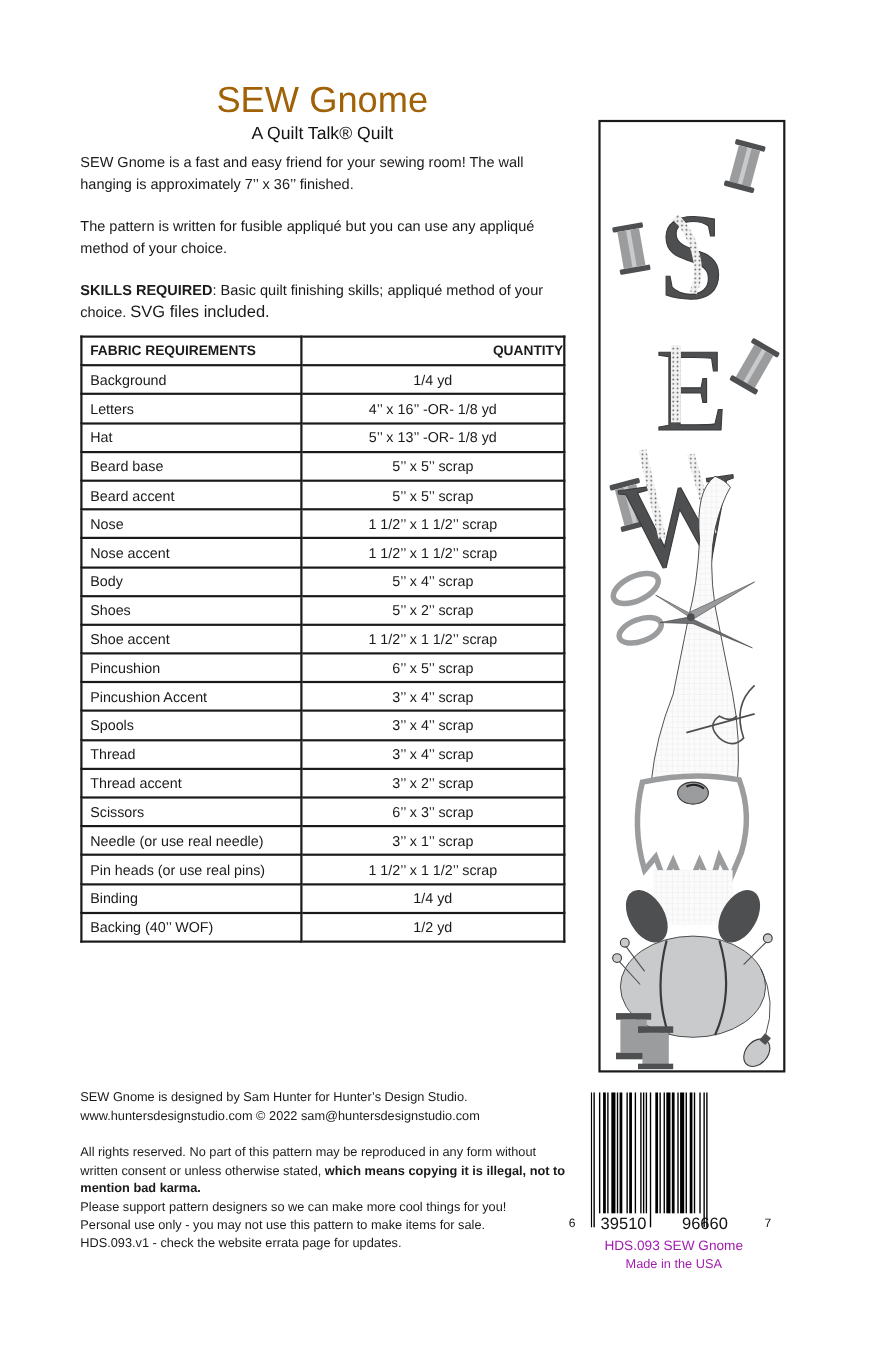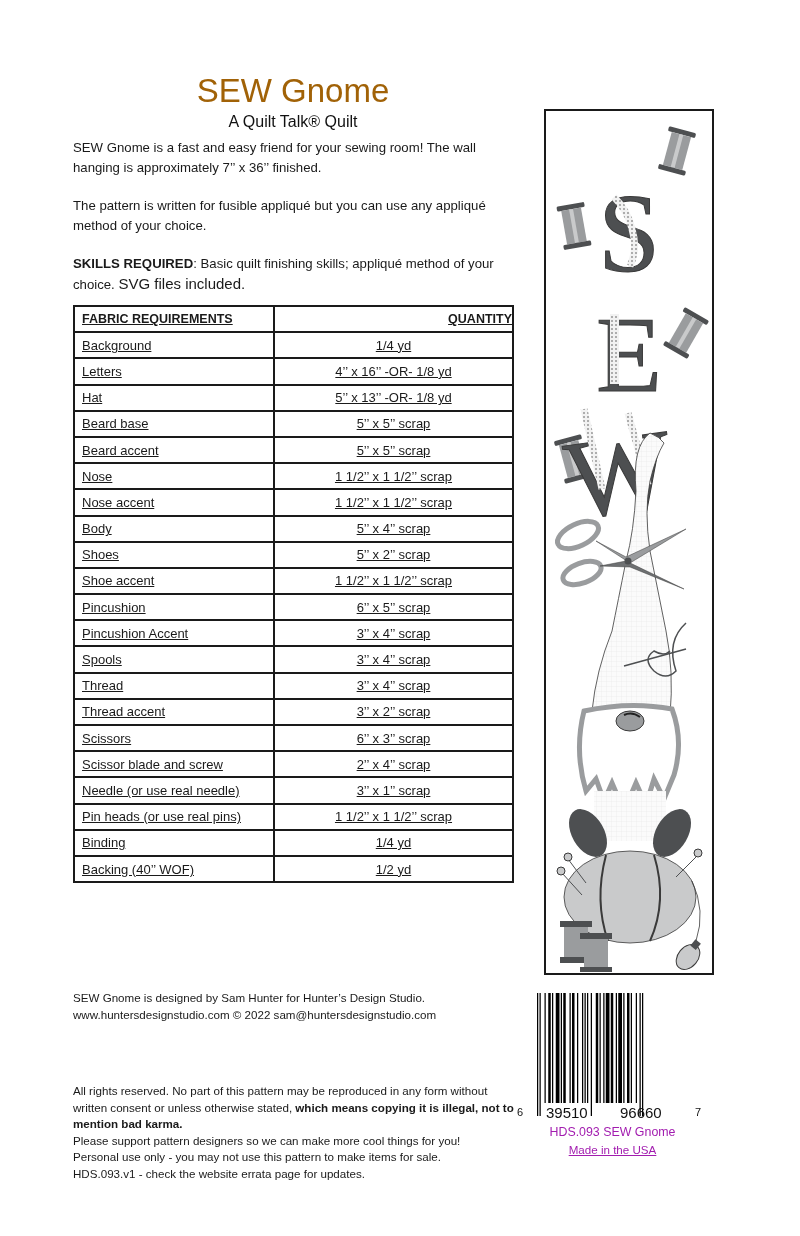--- a/index.html
+++ b/index.html
@@ -4,29 +4,29 @@
 <style>
   html,body{margin:0;padding:0;background:#fff;}
   body{width:800px;height:1236px;position:relative;overflow:hidden;font-family:"Liberation Sans",sans-serif;color:#1a1a1a;}
   .title{position:absolute;left:73px;width:440px;top:72px;text-align:center;font-size:33px;line-height:38px;color:#a16207;}
   .subtitle{position:absolute;left:73px;width:440px;top:112px;text-align:center;font-size:16px;line-height:20px;color:#111;}
   .para{position:absolute;left:73px;width:445px;font-size:13.2px;line-height:20px;color:#1a1a1a;}
   .p1{top:138px;}
   .p2{top:196px;}
   .p3{top:254px;}
   .big{font-size:15px;}
-  table.req{position:absolute;left:73px;top:305px;width:441px;border-collapse:collapse;font-size:13px;text-decoration:underline;}
+  table.req{position:absolute;left:73px;top:305px;width:441px;border-collapse:collapse;font-size:13px;}
   table.req td, table.req th{border:2px solid #1a1a1a;height:24.2px;padding:0 0 0 7px;}
   table.req th{font-weight:bold;font-size:12.5px;text-align:left;}
   table.req th.q{text-align:right;padding:0;}
   table.req td.q{text-align:center;padding:0;}
   table.req td.n{width:191px;}
   .footer{position:absolute;left:73px;width:450px;font-size:11.6px;line-height:16.6px;color:#1a1a1a;}
   .f1{top:990px;}
-  .f2{top:1040px;margin-top:43px;}
+  .f2{top:1040px;}
   .banner{position:absolute;left:544px;top:109px;width:166px;height:862px;border:2px solid #1a1a1a;background:#fff;}
   .barcode{position:absolute;left:537px;top:993px;width:153px;height:123px;}
   .bc-num{position:absolute;top:1104px;font-size:15px;color:#111;font-family:"Liberation Sans",sans-serif;}
   .bc-label{position:absolute;left:520px;width:185px;text-align:center;font-size:12.4px;line-height:16px;color:#a21caf;}
 </style>
 </head>
 <body>
 
 <div class="title">SEW Gnome</div>
 <div class="subtitle">A Quilt Talk® Quilt</div>
@@ -99,24 +99,20 @@
         <td class="n">Thread</td>
         <td class="q">3’’ x 4’’ scrap</td>
       </tr>
       <tr>
         <td class="n">Thread accent</td>
         <td class="q">3’’ x 2’’ scrap</td>
       </tr>
       <tr>
         <td class="n">Scissors</td>
         <td class="q">6’’ x 3’’ scrap</td>
-      </tr>
-      <tr>
-        <td class="n">Scissor blade and screw</td>
-        <td class="q">2’’ x 4’’ scrap</td>
       </tr>
       <tr>
         <td class="n">Needle (or use real needle)</td>
         <td class="q">3’’ x 1’’ scrap</td>
       </tr>
       <tr>
         <td class="n">Pin heads (or use real pins)</td>
         <td class="q">1 1/2’’ x 1 1/2’’ scrap</td>
       </tr>
       <tr>
@@ -262,13 +258,13 @@
     <rect x="93.75" y="0" width="1.25" height="110" fill="#000"></rect>
     <rect x="98.75" y="0" width="1.25" height="110" fill="#000"></rect>
     <rect x="102.50" y="0" width="1.25" height="123" fill="#000"></rect>
     <rect x="105.00" y="0" width="1.25" height="123" fill="#000"></rect>
   </svg>
 <div class="bc-num" style="left:517px;font-size:11px;top:1106px;">6</div>
 <div class="bc-num" style="left:546px;">39510</div>
 <div class="bc-num" style="left:620px;">96660</div>
 <div class="bc-num" style="left:695px;font-size:11px;top:1106px;">7</div>
 <div class="bc-label" style="top:1124px;">HDS.093 SEW Gnome</div>
-<div class="bc-label" style="top:1142px;font-size:11.6px;text-decoration:underline;">Made in the USA</div>
+<div class="bc-label" style="top:1142px;font-size:11.6px;">Made in the USA</div>
 
 </body></html>

